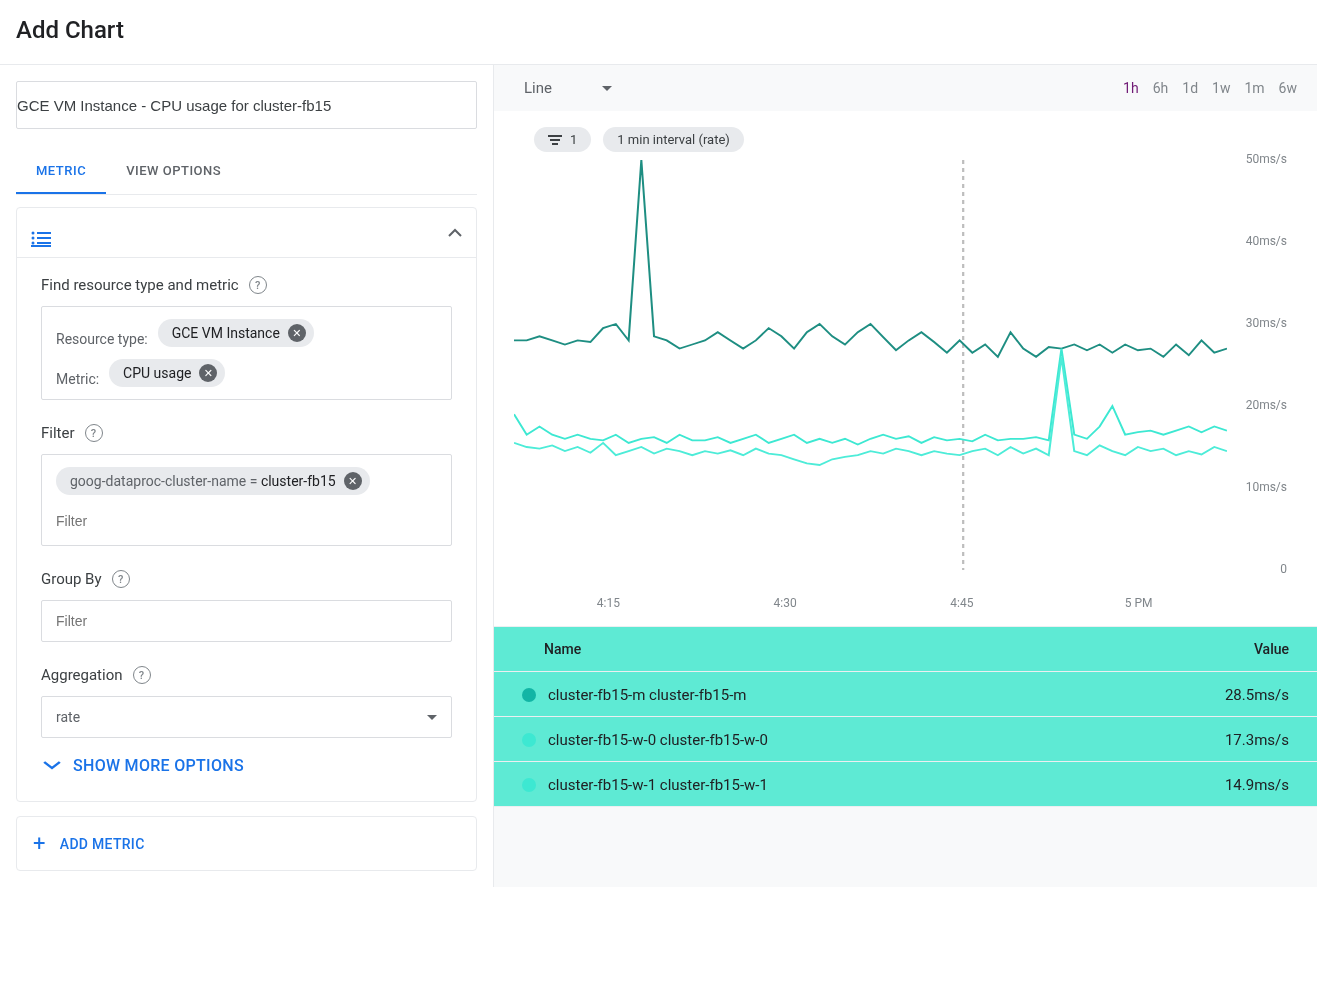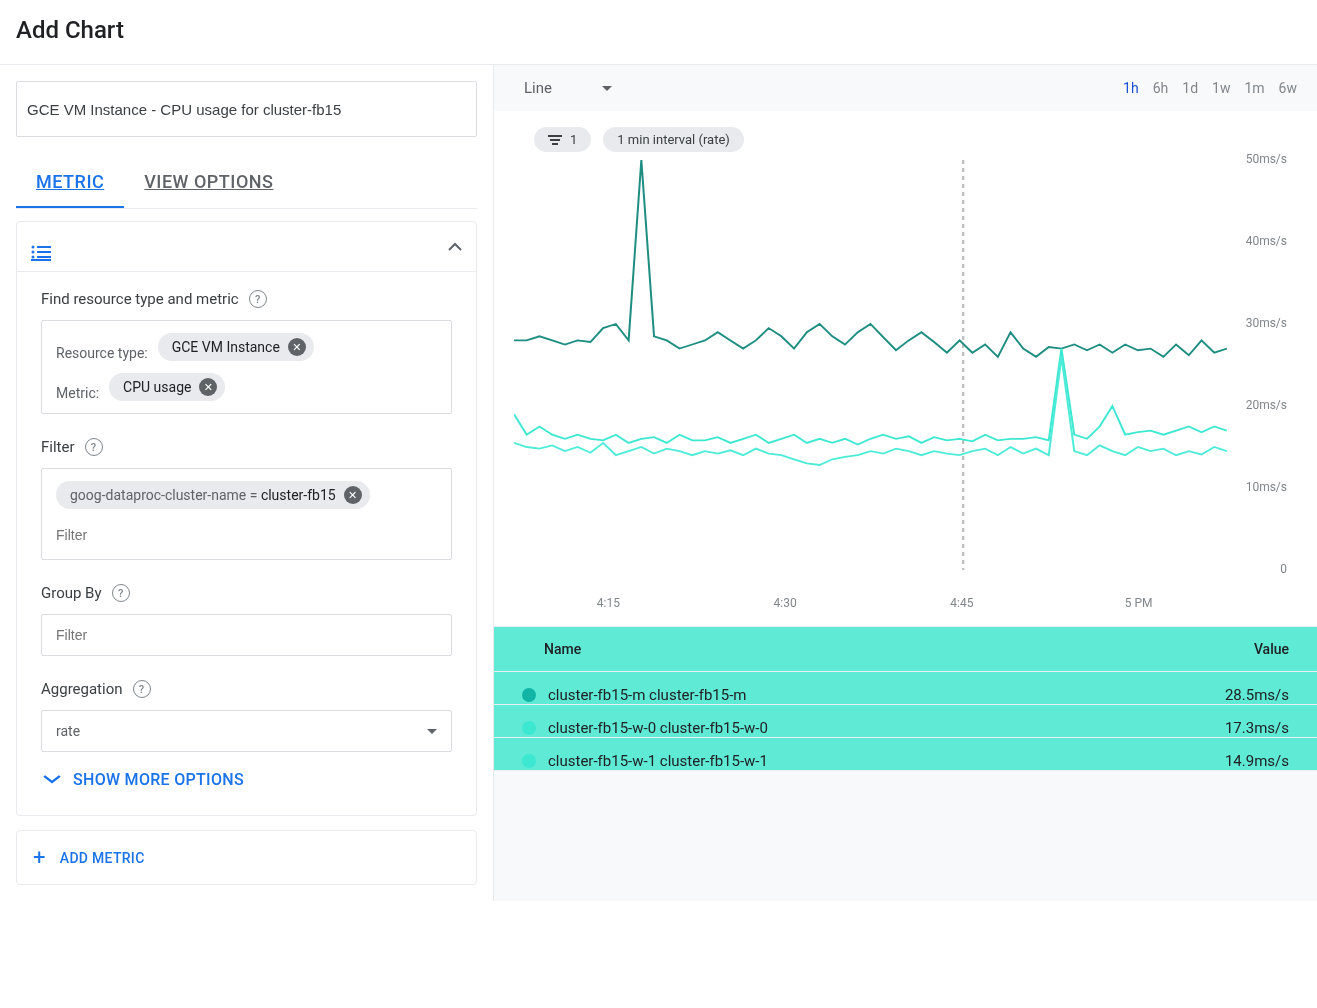--- a/index.html
+++ b/index.html
@@ -3,23 +3,23 @@
 <meta charset="utf-8">
 <style>
 * { box-sizing: border-box; margin: 0; padding: 0; }
 body { font-family: Roboto, 'Helvetica Neue', Arial, sans-serif; color: #202124; font-size: 14px; background: #fff; }
 .page { width: 1317px; }
 .header { padding: 16px 16px 20px 16px; border-bottom: 1px solid #e8eaed; }
 .header h1 { font-size: 24px; font-weight: 500; }
 .main { display: flex; }
 .left { width: 493px; padding: 16px; }
 .right { flex: 1; border-left: 1px solid #e8eaed; background: #f8f9fa; position: relative; }
-.title-input { width: 100%; height: 56px; border: 1px solid #dadce0; border-radius: 2px; padding: 0 10px; font-size: 15px; color: #3c4043; margin-bottom: 20px; background: #fff; }
+.title-input { width: 100%; height: 48px; border: 1px solid #dadce0; border-radius: 2px; padding: 0 0; font-size: 15px; color: #3c4043; margin-bottom: 20px; background: #fff; }
 .tabs { display: flex; border-bottom: 1px solid #e8eaed; }
-.tab { padding: 14px 20px; font-size: 18px; font-weight: 500; color: #5f6368; letter-spacing: 0.5px; cursor: pointer; border-bottom: 2px solid transparent; text-decoration: underline; }
+.tab { padding: 14px 20px; font-size: 13px; font-weight: 500; color: #5f6368; letter-spacing: 0.5px; cursor: pointer; border-bottom: 2px solid transparent; }
 .tab.active { color: #1a73e8; border-bottom-color: #1a73e8; }
 .panel { border: 1px solid #e8eaed; border-radius: 4px; margin-top: 12px; }
 .panel-head { display: flex; align-items: center; justify-content: space-between; padding: 0 14px; height: 50px; border-bottom: 1px solid #e8eaed; }
 .panel-head-left { display: flex; align-items: center; }
 .list-icon { width: 20px; height: 16px; color: #1a73e8; border-bottom: 2px solid #1a73e8; padding-bottom: 8px; margin-bottom: -12px; }
 .chev { color: #5f6368; cursor: pointer; font-size: 18px; }
 .panel-body { padding: 18px 24px; }
 .sec-title { font-size: 15px; color: #3c4043; display: flex; align-items: center; gap: 10px; margin-bottom: 12px; }
 .help { display: inline-flex; width: 18px; height: 18px; border: 1.5px solid #80868b; border-radius: 50%; color: #80868b; align-items: center; justify-content: center; font-size: 11px; font-weight: 500; }
 .box { border: 1px solid #dadce0; border-radius: 2px; padding: 12px 14px; margin-bottom: 24px; }
@@ -37,39 +37,39 @@
 .show-more { display: flex; align-items: center; gap: 14px; color: #1a73e8; font-weight: 500; font-size: 16px; letter-spacing: 0.3px; cursor: pointer; padding: 18px 4px 8px; }
 .show-more .ch { font-size: 18px; transform: scaleX(1.3); }
 .add-metric { border: 1px solid #e8eaed; border-radius: 4px; margin-top: 14px; display: flex; align-items: center; gap: 14px; padding: 14px 16px; color: #1a73e8; font-weight: 500; letter-spacing: 0.3px; cursor: pointer; }
 .plus { font-size: 22px; font-weight: 400; }
 
 
 .rtop { display: flex; align-items: center; justify-content: space-between; padding: 14px 20px 14px 30px; }
 .viztype { display: flex; align-items: center; gap: 50px; color: #5f6368; cursor: pointer; font-size: 15px; }
 .ranges { display: flex; gap: 14px; color: #80868b; font-size: 14px; }
 .ranges span { cursor: pointer; }
-.ranges span.active { color: #1d4ed8; }
+.ranges span.active { color: #701a75; }
 .pills { display: flex; gap: 12px; padding: 16px 20px 8px 20px; }
 .pill { background: #e8eaed; border-radius: 16px; padding: 5px 14px; display: inline-flex; align-items: center; gap: 8px; color: #3c4043; font-size: 13px; cursor: pointer; }
 .funnel { width: 14px; height: 10px; position: relative; }
 .funnel::before, .funnel::after, .funnel .m { content: ""; position: absolute; left: 0; right: 0; height: 2px; background: #3c4043; }
 .funnel::before { top: 0; }
 .funnel .m { top: 4px; left: 2px; right: 2px; }
 .funnel::after { top: 8px; left: 4px; right: 4px; }
 
 .chart-wrap { padding: 0 20px; background: #fff; margin: 0; }
 .chart { position: relative; height: 430px; padding-right: 70px; }
 svg { display: block; }
 .ylabel { position: absolute; right: 10px; font-size: 12px; color: #80868b; }
 .xlabels { display: flex; padding: 6px 70px 16px 6px; font-size: 12px; color: #80868b; }
 .xlabels span { flex: 1; text-align: center; }
 
 .legend { background: #5eead4; text-align: center; }
 .legend-head { display: flex; justify-content: space-between; padding: 14px 28px 14px 50px; font-weight: 500; border-bottom: 1px solid #eceff1; border-top: 1px solid #eceff1; }
-.legend-row { display: flex; align-items: center; justify-content: space-between; padding: 14px 28px 0 28px; border-bottom: 1px solid #eceff1; font-size: 15px; }
+.legend-row { display: flex; align-items: center; justify-content: space-between; padding: 14px 28px 12px 28px; border-bottom: 1px solid #eceff1; font-size: 15px; }
 .legend-left { display: flex; align-items: center; gap: 12px; }
 .dot { width: 14px; height: 14px; border-radius: 50%; }
 </style>
 </head>
 <body>
 
 <div class="page">
   <div class="header">
     <h1>Add Chart</h1>
   </div>

